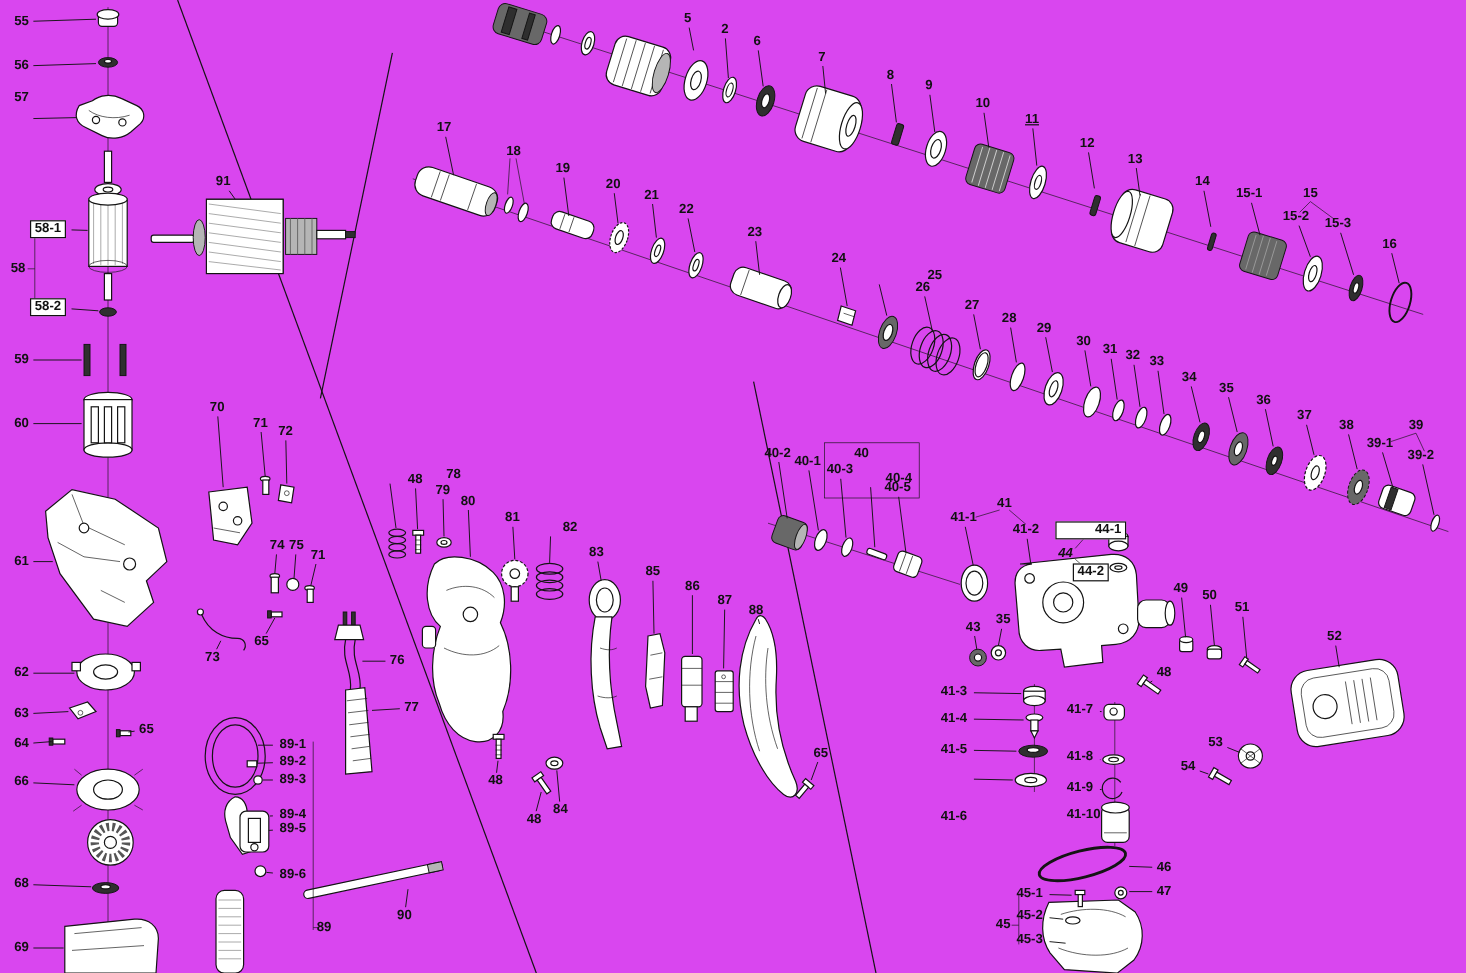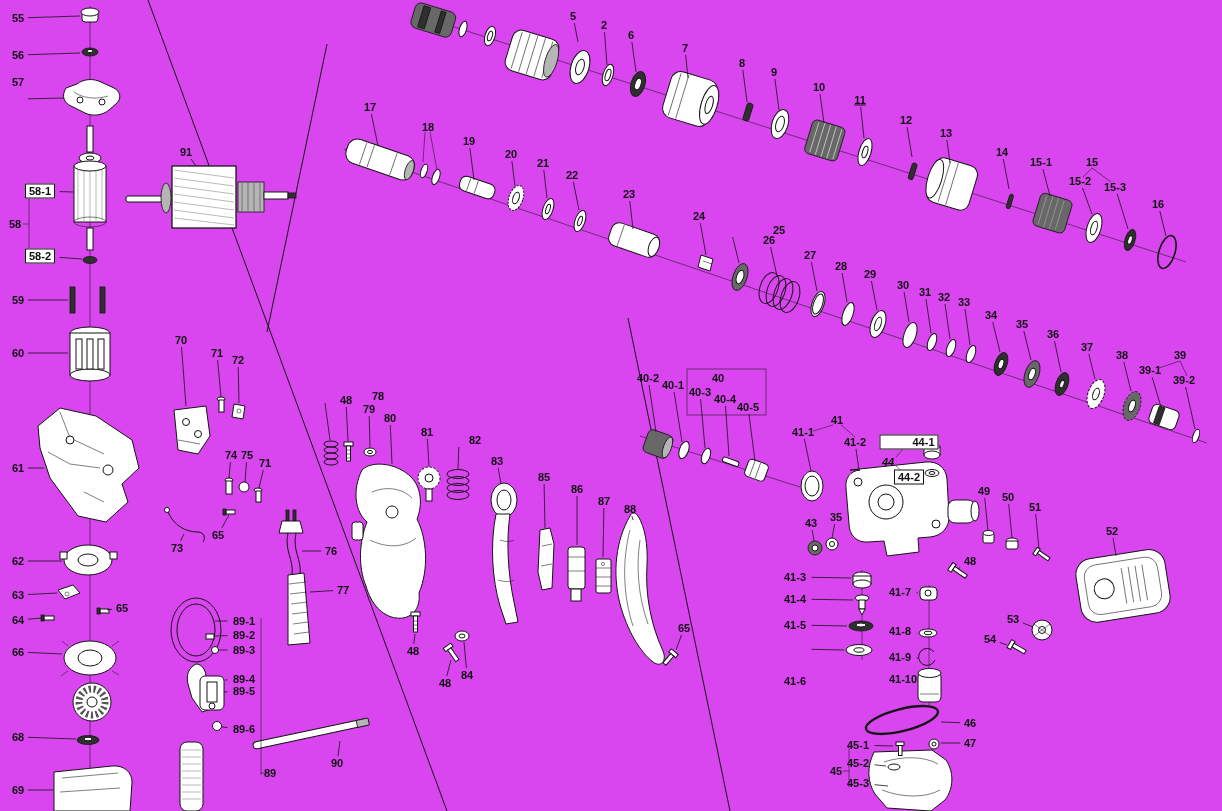--- a/index.html
+++ b/index.html
@@ -757,21 +757,21 @@
       <div class="part-label" style="left: 1053px; top: 334px;">36</div>
       <div class="part-label" style="left: 1087px; top: 347px;">37</div>
       <div class="part-label" style="left: 1122px; top: 355px;">38</div>
       <div class="part-label" style="left: 1180px; top: 355px;">39</div>
       <div class="part-label" style="left: 1150px; top: 370px;">39-1</div>
       <div class="part-label" style="left: 1184px; top: 380px;">39-2</div>
       <div class="part-label" style="left: 648px; top: 378px;">40-2</div>
       <div class="part-label" style="left: 673px; top: 385px;">40-1</div>
       <div class="part-label" style="left: 718px; top: 378px;">40</div>
       <div class="part-label" style="left: 700px; top: 392px;">40-3</div>
-      <div class="part-label" style="left: 725px; top: 399px;">40-4</div>
+      <div class="part-label" style="left: 749px; top: 399px;">40-4</div>
       <div class="part-label" style="left: 748px; top: 407px;">40-5</div>
       <div class="part-label" style="left: 837px; top: 420px;">41</div>
       <div class="part-label" style="left: 803px; top: 432px;">41-1</div>
       <div class="part-label" style="left: 855px; top: 442px;">41-2</div>
       <div class="part-label boxed" style="left: 909px; top: 442px; padding-left: 32px;">44-1</div>
       <div class="part-label" style="left: 888px; top: 462px; font-style: italic;">44</div>
       <div class="part-label boxed" style="left: 909px; top: 477px;">44-2</div>
       <div class="part-label" style="left: 984px; top: 491px;">49</div>
       <div class="part-label" style="left: 1008px; top: 497px;">50</div>
       <div class="part-label" style="left: 1035px; top: 507px;">51</div>

